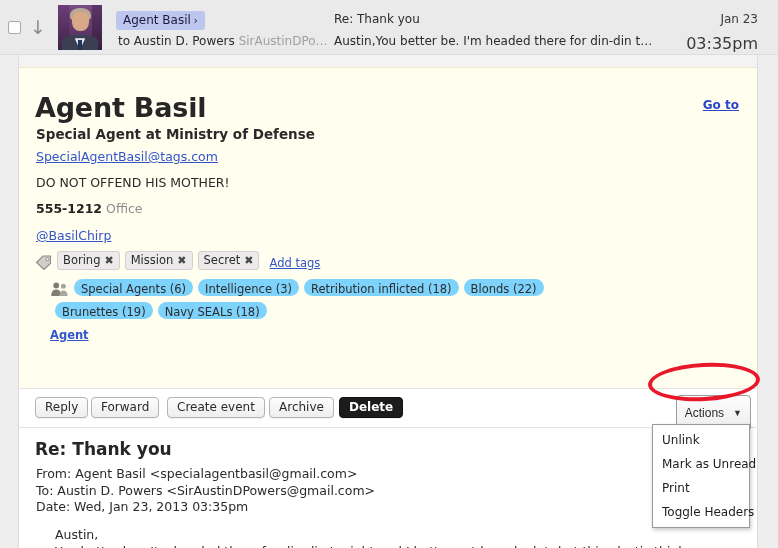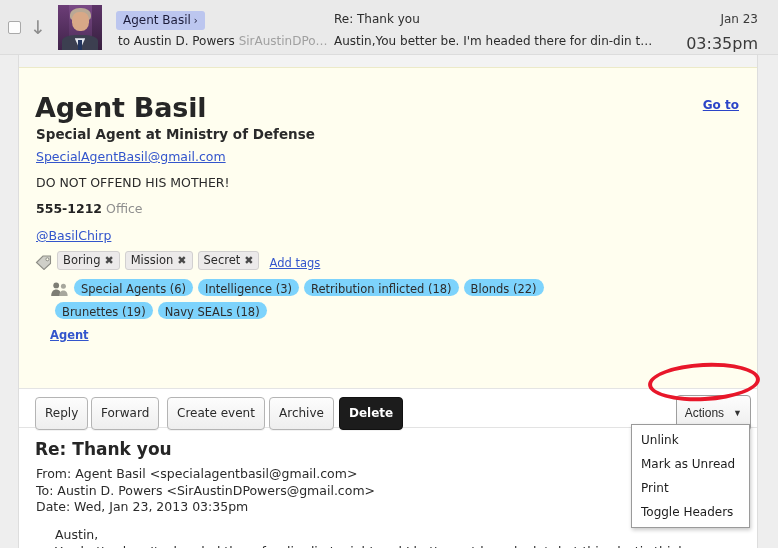--- a/index.html
+++ b/index.html
@@ -166,21 +166,21 @@
     color: #3355cc; font-size: 11.5px; font-weight: bold;
     text-decoration: underline; cursor: pointer;
   }
 
   
   #toolbar {
     position: absolute; left: 0; top: 334px; width: 100%; height: 39px;
     background: #ffffff; border-bottom: 1px solid #e3e3e3;
   }
   .tb-btn {
-    position: absolute; top: 8px; height: 33px;
+    position: absolute; top: 8px; height: 21px;
     background: linear-gradient(180deg,#fdfdfd,#eeeeee);
     border: 1px solid #b4b4b4; border-radius: 4px;
     font-family: "DejaVu Sans", "Liberation Sans", sans-serif;
     font-size: 12px; color: #2a2a2a;
     padding: 0 9px; line-height: 19px; cursor: pointer;
     box-shadow: 0 1px 0 rgba(0,0,0,0.05);
   }
   #btn-delete {
     background: #1c1c1c; border: 1px solid #111;
     color: #ffffff; font-weight: bold;
@@ -191,21 +191,21 @@
     border: 1px solid #9e9e9e; border-radius: 4px;
     font-size: 12px; color: #2a2a2a; padding: 0 8px;
     line-height: 19px; cursor: pointer;
     display: flex; align-items: center; gap: 9px;
   }
   #btn-actions .caret { font-size: 9px; color: #333; }
 
   
   #actions-menu {
     position: absolute; right: 7px; top: 369px;
-    width: 119px;
+    width: 98px;
     background: #ffffff;
     border: 1px solid #9a9a9a;
     box-shadow: 1px 2px 4px rgba(0,0,0,0.22);
     z-index: 40;
     padding: 3px 0 3px 0;
   }
   .menu-item {
     font-size: 12px; color: #1d1d1d;
     padding: 5px 8px 5px 9px; white-space: nowrap; cursor: pointer;
   }
@@ -272,21 +272,21 @@
 <div id="gutter-left"></div>
 <div id="gutter-right"></div>
 
 <div id="page-body">
   <div id="spacer-band"></div>
 
   <div id="contact-card">
     <div id="goto-link">Go to</div>
     <div id="contact-name">Agent Basil</div>
     <div id="contact-title">Special Agent at Ministry of Defense</div>
-    <div id="contact-email">SpecialAgentBasil@gmail.com</div>
+    <div id="contact-email">SpecialAgentBasil@tags.com</div>
     <div id="contact-note">DO NOT OFFEND HIS MOTHER!</div>
 
     <div id="contact-phone">
       <span class="num">555-1212</span><span class="lbl">Office</span>
     </div>
 
     <div id="contact-handle">@BasilChirp</div>
 
     <div id="tag-row">
       <span class="tag-glyph">

